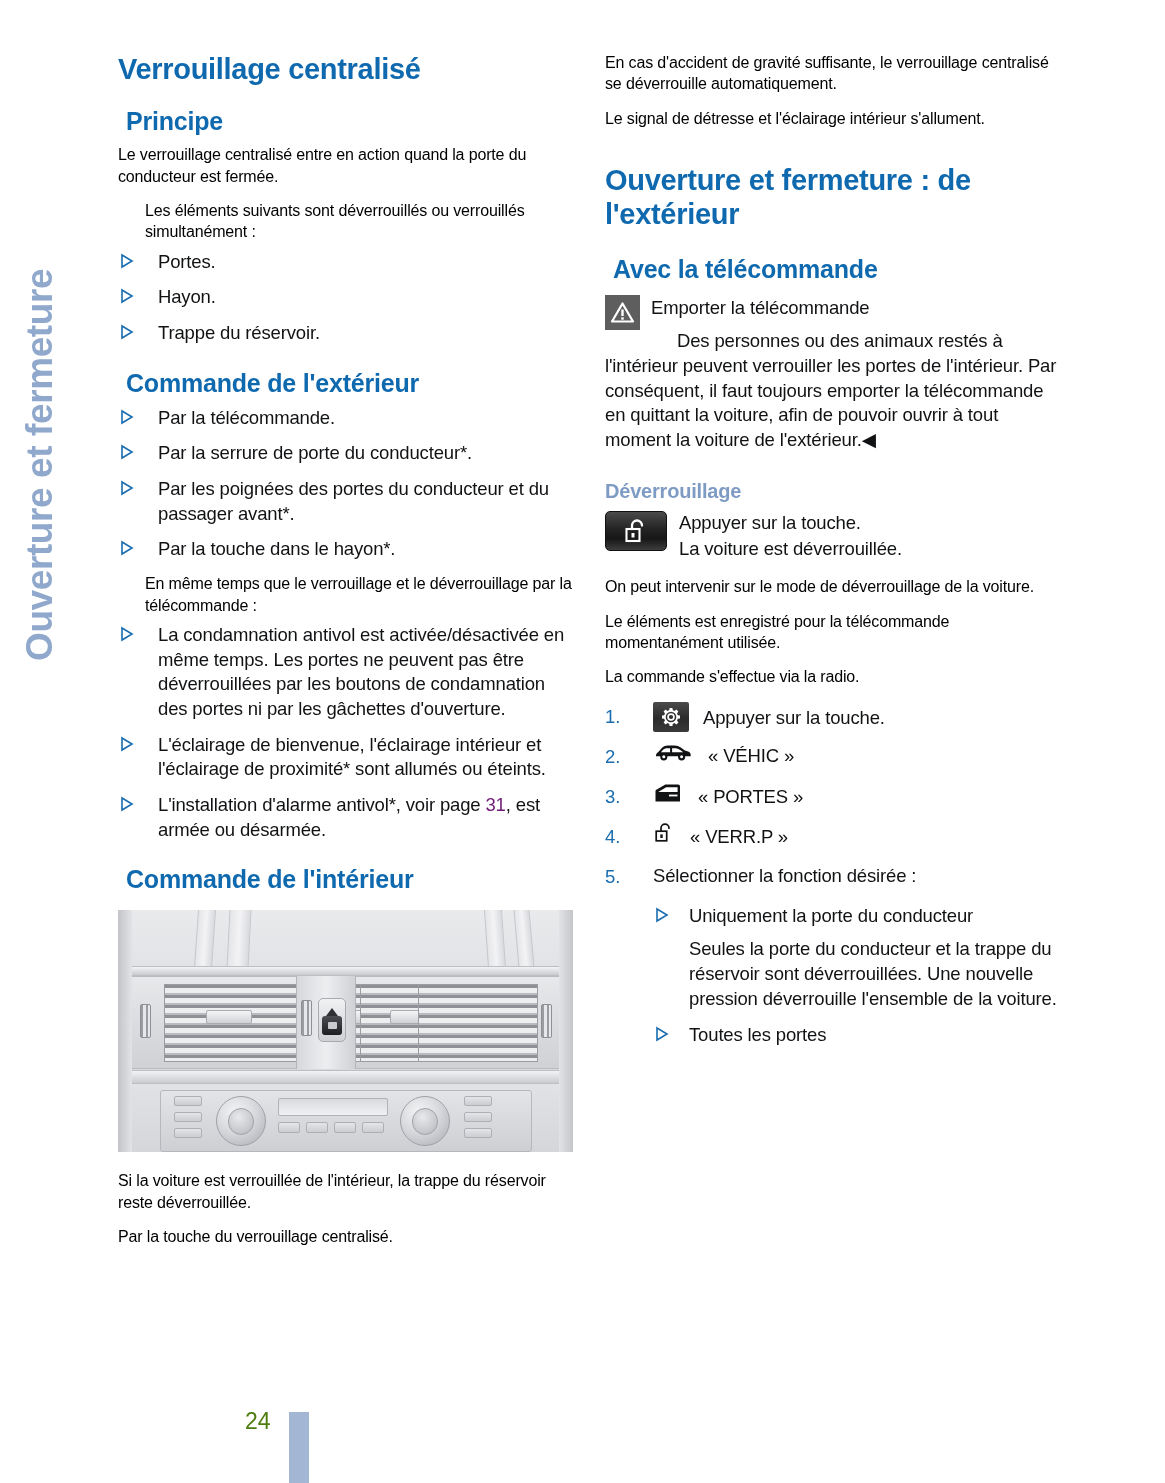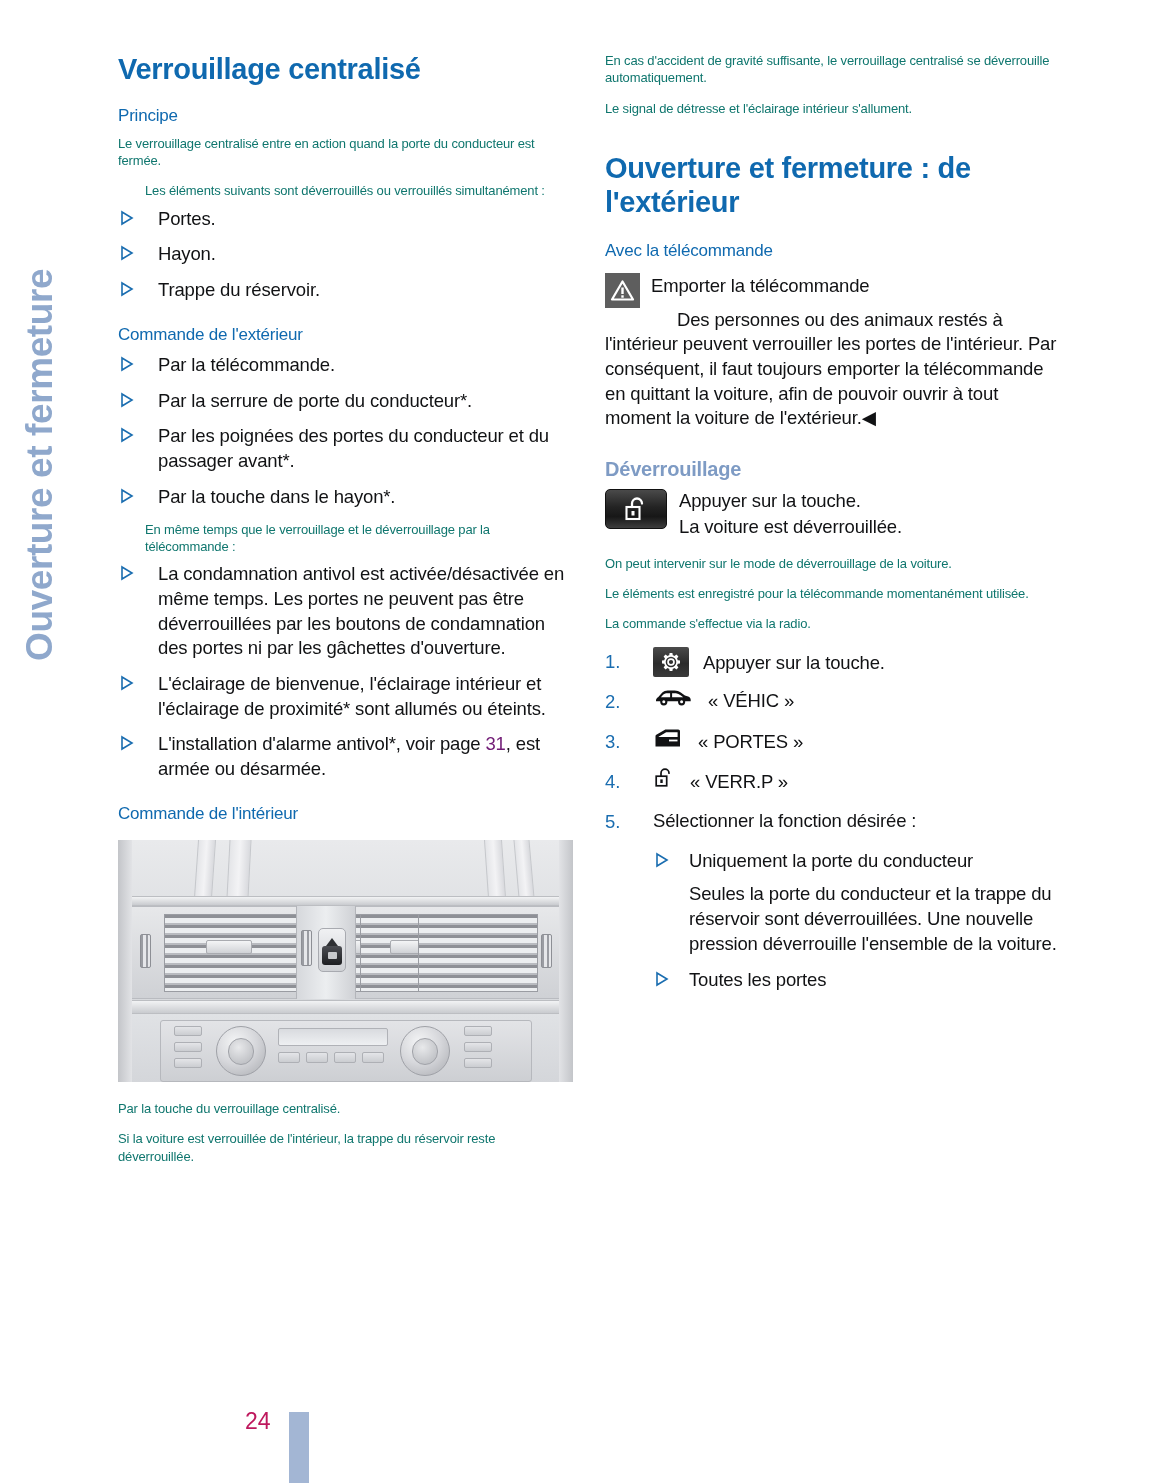--- a/index.html
+++ b/index.html
@@ -59,41 +59,41 @@
     font-size: 29px;
     font-weight: bold;
     color: #0F69AF;
     line-height: 1.18;
     letter-spacing: -0.3px;
     margin: 0 0 20px 0;
   }
   h1.title.spaced { margin-top: 34px; }
 
   h2.sub {
-    font-size: 17px;
-    font-weight: normal;
+    font-size: 25px;
+    font-weight: bold;
     color: #0F69AF;
     line-height: 1.2;
-    margin: 22px 0 8px 0;
+    margin: 22px 0 8px 8px;
     letter-spacing: -0.2px;
   }
   h2.sub.first { margin-top: 4px; }
 
   h3.sub-light {
     font-size: 20px;
     font-weight: bold;
     color: #7E9BC4;
     line-height: 1.2;
     margin: 26px 0 6px 0;
     letter-spacing: -0.2px;
   }
 
   p.body {
-    font-size: 13px;
-    color: #0f766e;
+    font-size: 16px;
+    color: #000000;
     line-height: 1.335;
     margin: 0 0 13px 0;
     letter-spacing: -0.15px;
   }
   p.body.tight { margin-bottom: 7px; margin-left: 27px; }
 
   
   ul.tri { list-style: none; margin: 0 0 5px 0; padding: 0; }
   ul.tri > li {
     position: relative;
@@ -279,21 +279,21 @@
     border-top: 1px solid #bcbec2;
     border-bottom: 1px solid #bcbec2;
   }
 
   
   #footer-num {
     position: absolute;
     left: 245px;
     top: 1408px;
     font-size: 23px;
-    color: #be185d;
+    color: #4d7c0f;
     font-weight: normal;
   }
   #footer-bar {
     position: absolute;
     left: 289px;
     top: 1412px;
     width: 20px;
     height: 71px;
     background: #A3B6D4;
   }
@@ -467,23 +467,23 @@
       <div class="ph smallbtn" style="left:56px;top:202px;width:28px;height:10px;"></div>
       <div class="ph smallbtn" style="left:56px;top:218px;width:28px;height:10px;"></div>
       <div class="ph smallbtn" style="left:346px;top:186px;width:28px;height:10px;"></div>
       <div class="ph smallbtn" style="left:346px;top:202px;width:28px;height:10px;"></div>
       <div class="ph smallbtn" style="left:346px;top:218px;width:28px;height:10px;"></div>
 
       <div class="ph" style="left:0;top:0;width:14px;height:242px;background:linear-gradient(90deg,#c3c5c9,#e2e3e6);"></div>
       <div class="ph" style="right:0;top:0;width:14px;height:242px;background:linear-gradient(270deg,#c3c5c9,#e2e3e6);"></div>
     </div>
 
+    <p class="body">Si la voiture est verrouillée de l'intérieur, la trappe du réservoir reste déverrouillée.</p>
+
     <p class="body">Par la touche du verrouillage centralisé.</p>
-
-    <p class="body">Si la voiture est verrouillée de l'intérieur, la trappe du réservoir reste déverrouillée.</p>
   </div>
 
   <div class="col" id="col-right">
 
     <p class="body">En cas d'accident de gravité suffisante, le verrouillage centralisé se déverrouille automatiquement.</p>
 
     <p class="body">Le signal de détresse et l'éclairage intérieur s'allument.</p>
 
     <h1 class="title spaced">Ouverture et fermeture : de l'extérieur</h1>
 

